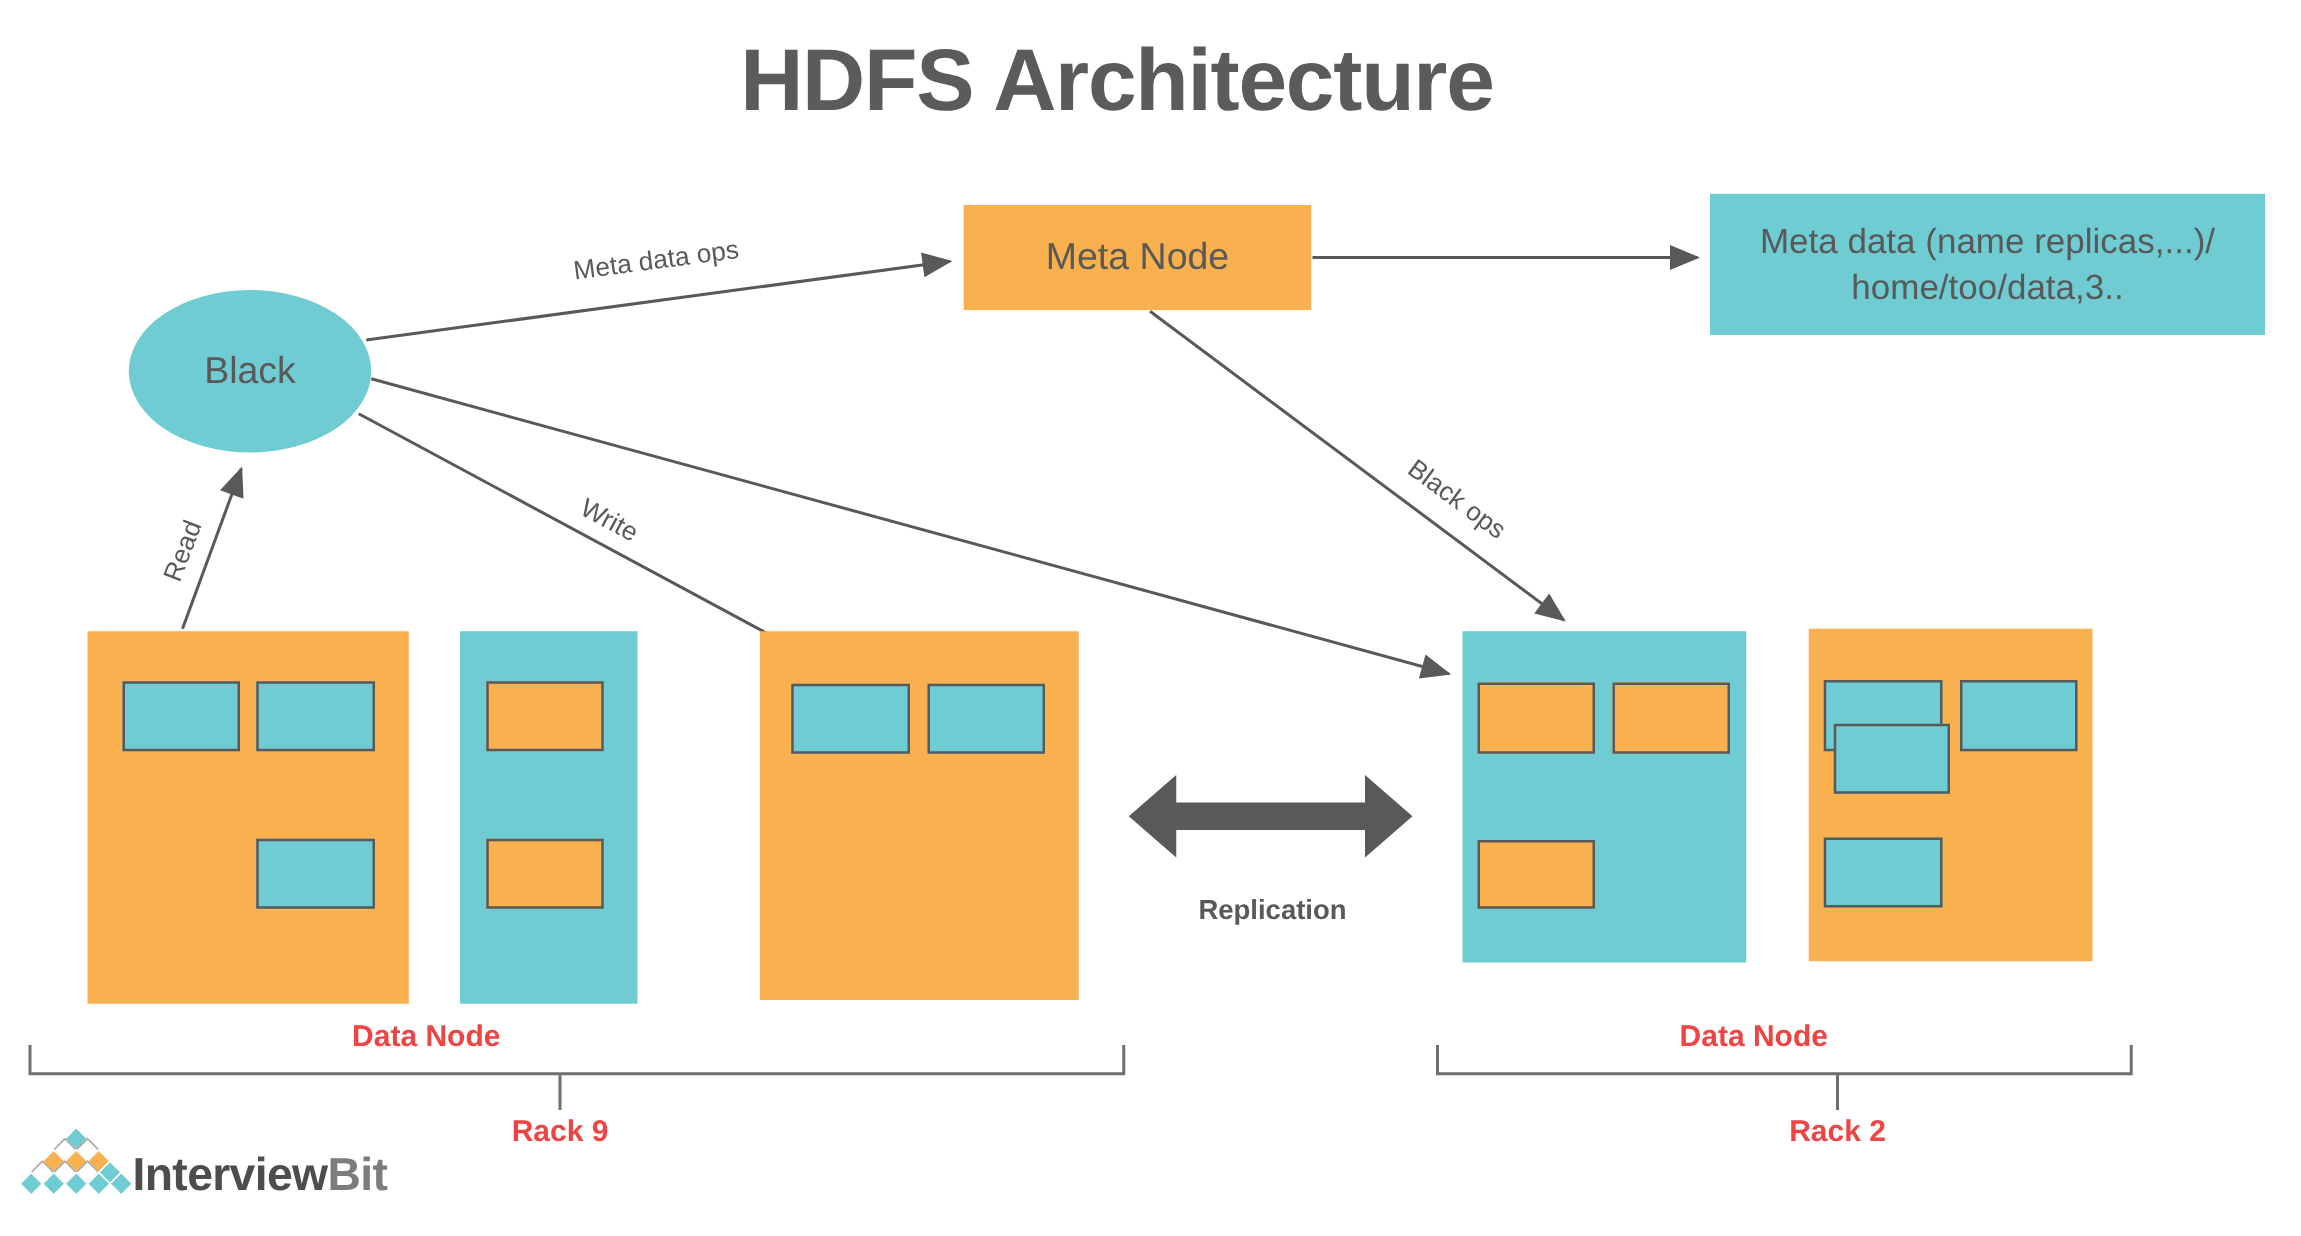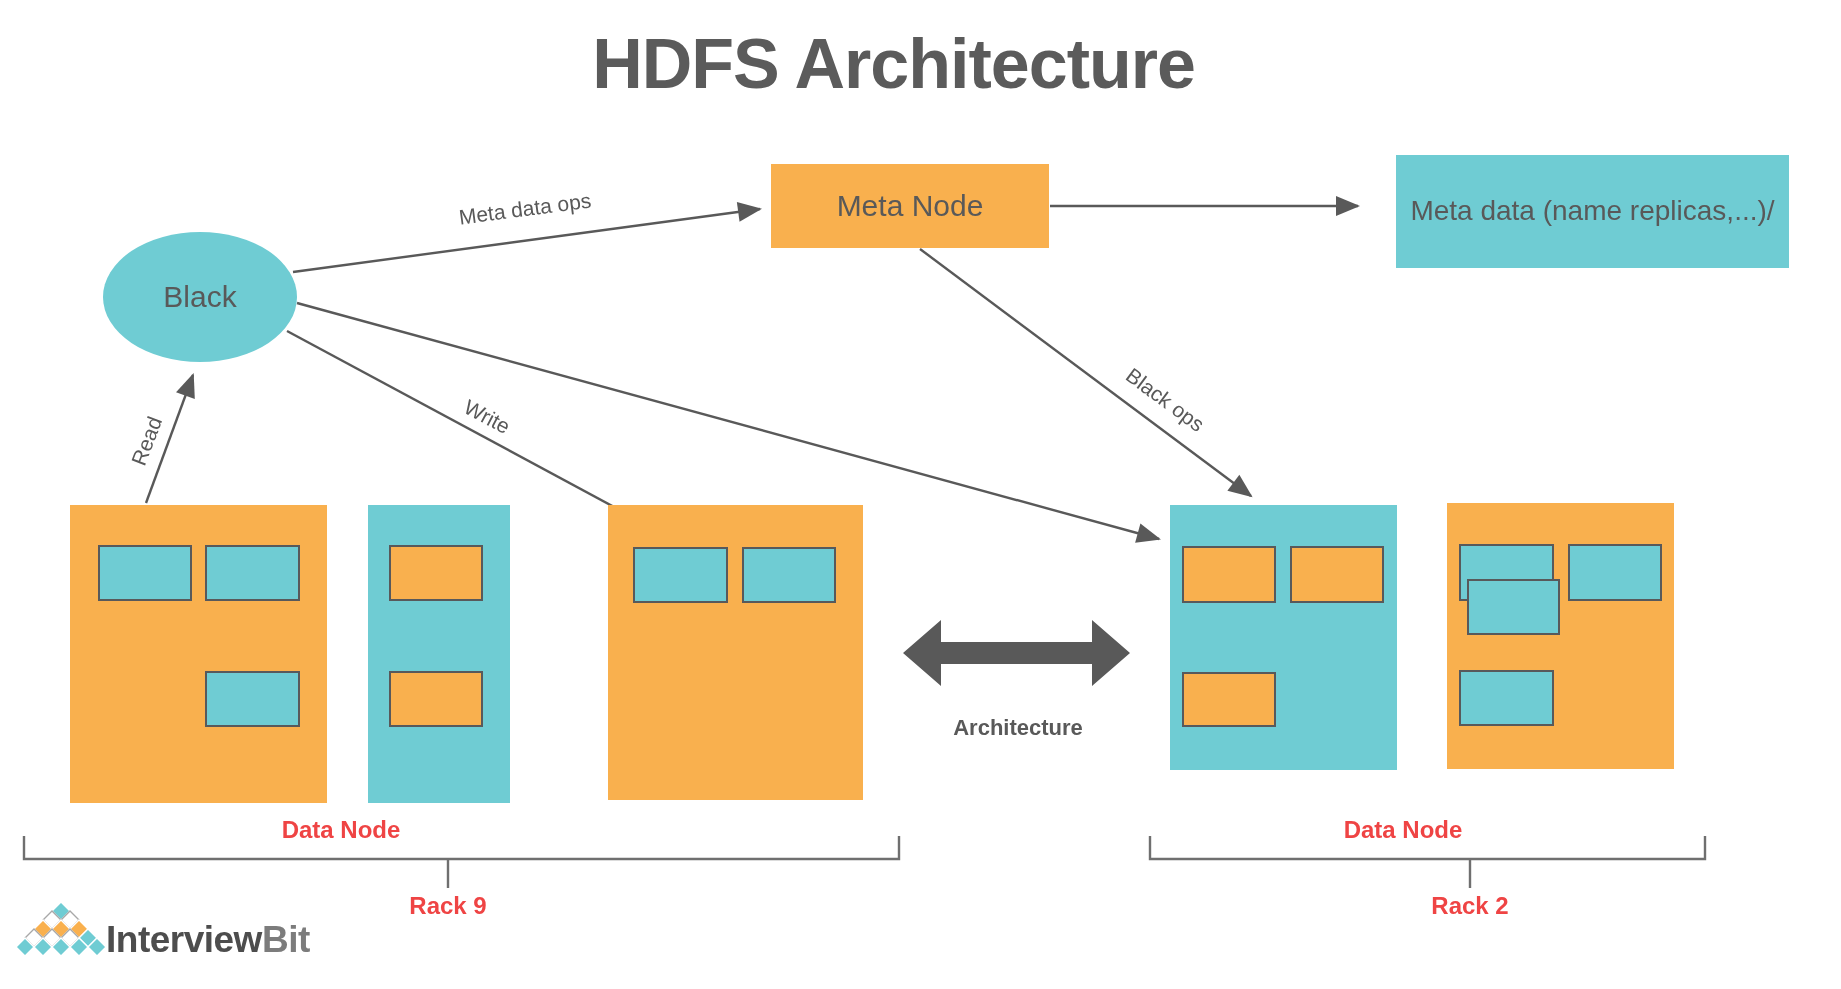--- a/index.html
+++ b/index.html
@@ -28,23 +28,23 @@
     background:var(--teal);display:flex;align-items:center;justify-content:center;
     font-size:30px;
   }
   
   .name-node{
     left:771px;top:164px;width:278px;height:84px;background:var(--orange);
     display:flex;align-items:center;justify-content:center;font-size:30px;
   }
   
   .meta-box{
-    left:1368px;top:155px;width:393px;height:113px;background:var(--teal);
+    left:1368px;top:155px;width:444px;height:113px;background:var(--teal);
     display:flex;flex-direction:column;align-items:center;justify-content:center;
-    font-size:28px;line-height:1.32;text-align:center;margin-left:28px;
+    font-size:28px;line-height:1.32;text-align:center;
   }
   
   svg.layer{left:0;top:0;width:1841px;height:989px;position:absolute;pointer-events:none;}
   .connector{stroke:var(--line);stroke-width:2.4;fill:none;}
   .bracket{stroke:#6F6F6F;stroke-width:2.4;fill:none;}
   .rep-arrow{fill:var(--line);}
   .arrowhead{fill:var(--line);}
   
   .edge-label{
     font-size:21px;color:var(--text);white-space:nowrap;
@@ -121,27 +121,28 @@
 <div class="abs client">
   <span>Black</span>
 </div>
 
 <div class="abs name-node">
   <span>Meta Node</span>
 </div>
 
 <div class="abs meta-box">
   <div>Meta data (name replicas,...)/</div>
+  <div>home/too/data,3..</div>
 </div>
 
 <div class="abs edge-label r-meta" style="left:525px;top:209px;">Meta data ops</div>
 <div class="abs edge-label r-read" style="left:147px;top:441px;">Read</div>
 <div class="abs edge-label r-write" style="left:487px;top:417px;">Write</div>
 <div class="abs edge-label r-black" style="left:1165px;top:400px;">Black ops</div>
-<div class="abs rep-label" style="left:1018px;top:728px;">Architecture</div>
+<div class="abs rep-label" style="left:1018px;top:728px;">Replication</div>
 
 <div class="dn orange" style="left:70px;top:505px;width:257px;height:298px;">
   <div class="block teal" style="left:28px;top:40px;width:94px;height:56px;"></div>
   <div class="block teal" style="left:135px;top:40px;width:95px;height:56px;"></div>
   <div class="block teal" style="left:135px;top:166px;width:95px;height:56px;"></div>
 </div>
 <div class="dn teal" style="left:368px;top:505px;width:142px;height:298px;">
   <div class="block orange" style="left:21px;top:40px;width:94px;height:56px;"></div>
   <div class="block orange" style="left:21px;top:166px;width:94px;height:56px;"></div>
 </div>

